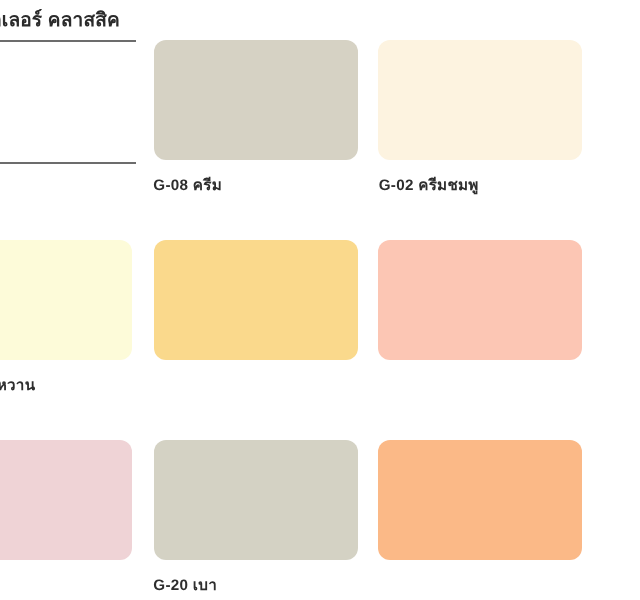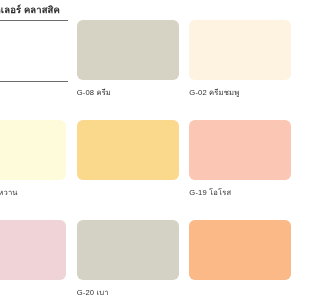--- a/index.html
+++ b/index.html
@@ -69,21 +69,21 @@
     border-bottom: 1.2px solid #6c6c6c;
     width: 104px;
     height: 62px;
   }
 
   .swatch-label {
     position: absolute;
     left: 2px;
     top: 68px;
     font-size: 7.6px;
-    font-weight: 400;
+    font-weight: 700;
     color: #2e2e2e;
     letter-spacing: 0.15px;
     white-space: nowrap;
   }
 </style>
 </head>
 <body style="background: rgb(255, 255, 255);">
 
 <div id="catalog-sheet">
 
@@ -109,21 +109,20 @@
     <div class="swatch-row">
       <div class="swatch-cell">
         <div class="swatch-chip" style="background: rgb(253, 251, 217);"></div>
         <div class="swatch-label">G-28 ครีมหวาน</div>
       </div>
       <div class="swatch-cell">
         <div class="swatch-chip" style="background: rgb(250, 217, 140);"></div>
       </div>
       <div class="swatch-cell">
         <div class="swatch-chip" style="background: rgb(252, 198, 180);"></div>
-        <div class="swatch-label">G-19 โอโรส</div>
       </div>
     </div>
 
     <div class="swatch-row">
       <div class="swatch-cell">
         <div class="swatch-chip" style="background: rgb(239, 211, 214);"></div>
 
       </div>
       <div class="swatch-cell">
         <div class="swatch-chip" style="background: rgb(212, 210, 196);"></div>

